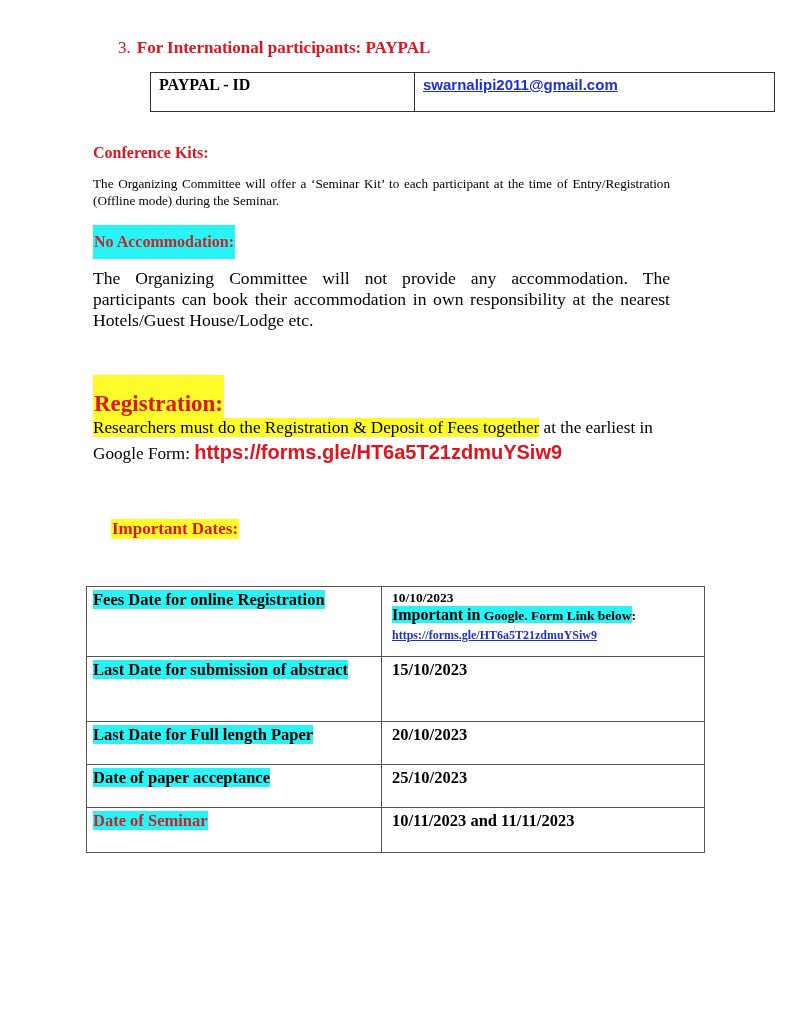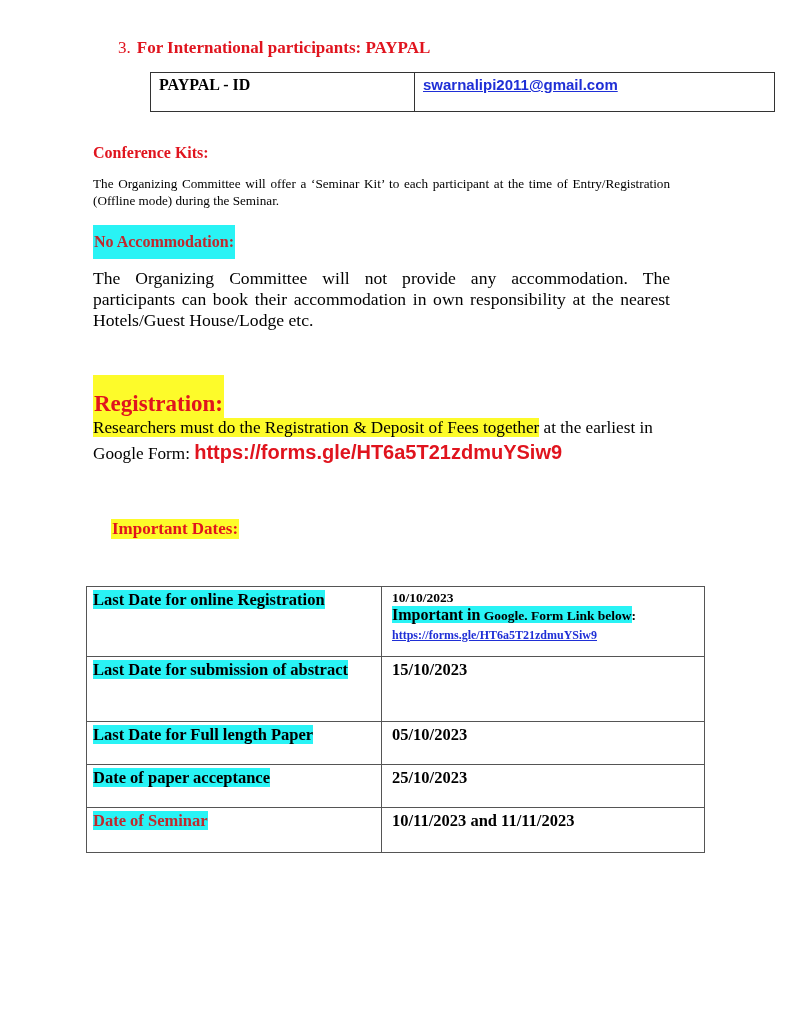--- a/index.html
+++ b/index.html
@@ -78,39 +78,39 @@
 <div id="reg-text" class="abs">
   <span class="hl-yellow">Researchers must do the Registration &amp; Deposit of Fees together</span><span> at the earliest in Google Form: </span><span class="link">https://forms.gle/HT6a5T21zdmuYSiw9</span>
 </div>
 
 <div id="dates-heading" class="abs bold red hl-yellow">Important Dates:</div>
 
 <table id="dates-table" class="abs">
   <tbody>
       <tr class="r1">
     <td class="k">
-      <span class="hl-cyan">Last Date for online Registration</span>
+      <span class="hl-cyan">Fees Date for online Registration</span>
     </td>
     <td class="v">
       <div class="small-date">10/10/2023</div>
       <div class="reg-in"><span class="hl-cyan"><span>Important in</span><span class="sm"> Google. Form Link below</span></span><span class="sm">:</span></div>
       <a href="#" class="small-link">https://forms.gle/HT6a5T21zdmuYSiw9</a>
     </td>
   </tr>
   <tr class="r2">
     <td class="k k-justify">
       <span class="hl-cyan">Last Date for submission of abstract</span>
     </td>
     <td class="v">15/10/2023</td>
   </tr>
   <tr class="r3">
     <td class="k">
       <span class="hl-cyan">Last Date for Full length Paper</span>
     </td>
-    <td class="v">05/10/2023</td>
+    <td class="v">20/10/2023</td>
   </tr>
   <tr class="r4">
     <td class="k">
       <span class="hl-cyan">Date of paper acceptance</span>
     </td>
     <td class="v">25/10/2023</td>
   </tr>
   <tr class="r6">
     <td class="k">
       <span class="hl-cyan darkred">Date of Seminar</span>

